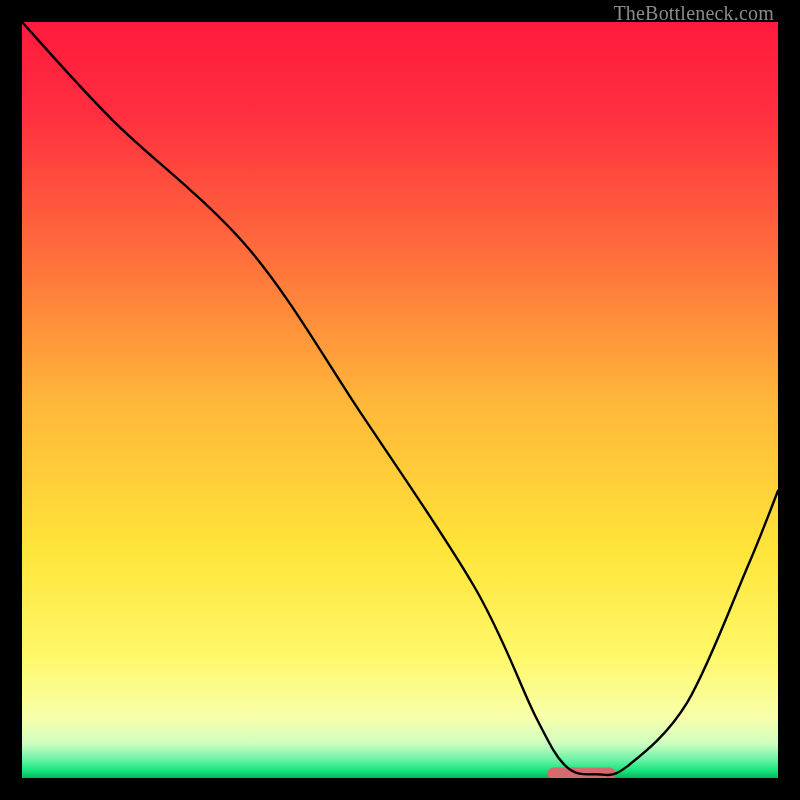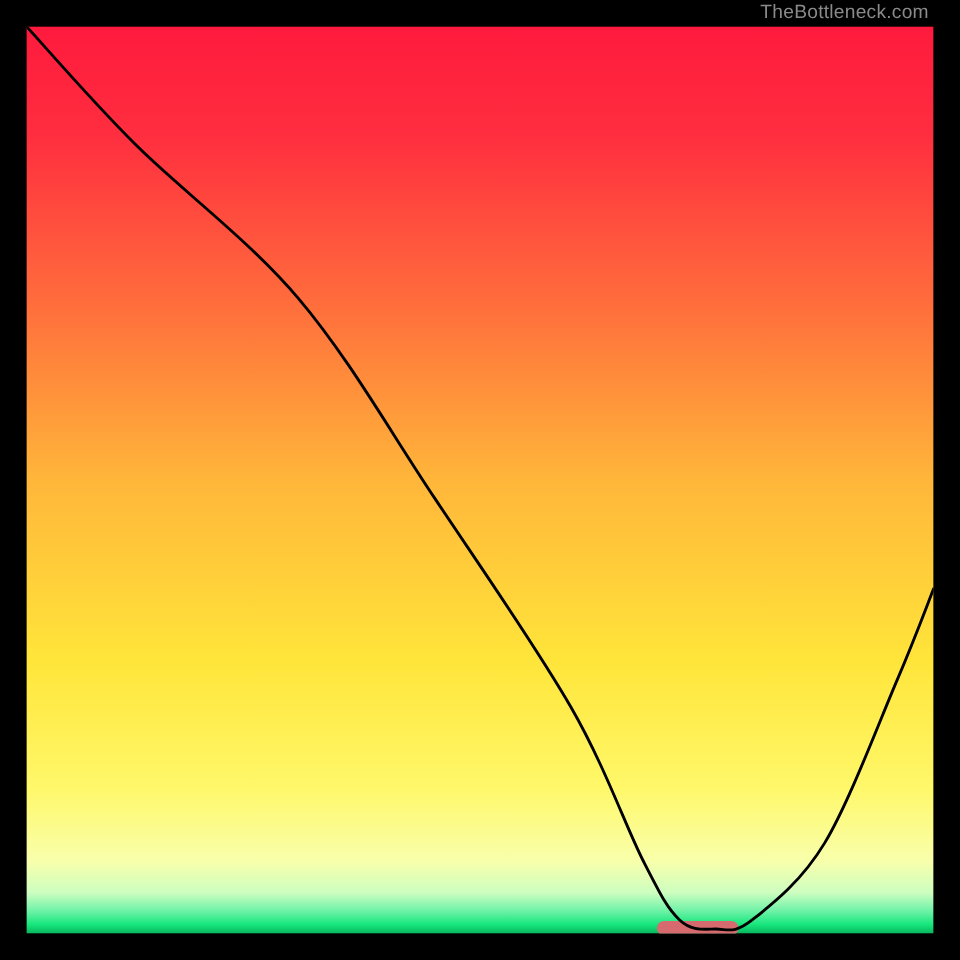--- a/index.html
+++ b/index.html
@@ -16,22 +16,22 @@
     top: 22px;
     width: 756px;
     height: 756px;
     background: #000000;
   }
   .watermark {
     position: absolute;
     right: 26px;
     top: 2px;
     color: #8a8a8a;
-    font-family: Liberation Sans, sans-serif;
-    font-size: 16px;
+    font-family: Liberation Serif, serif;
+    font-size: 20px;
     letter-spacing: 0.2px;
   }
   svg {
     display: block;
   }
 </style>
 </head>
 <body>
 
 <div class="frame">

